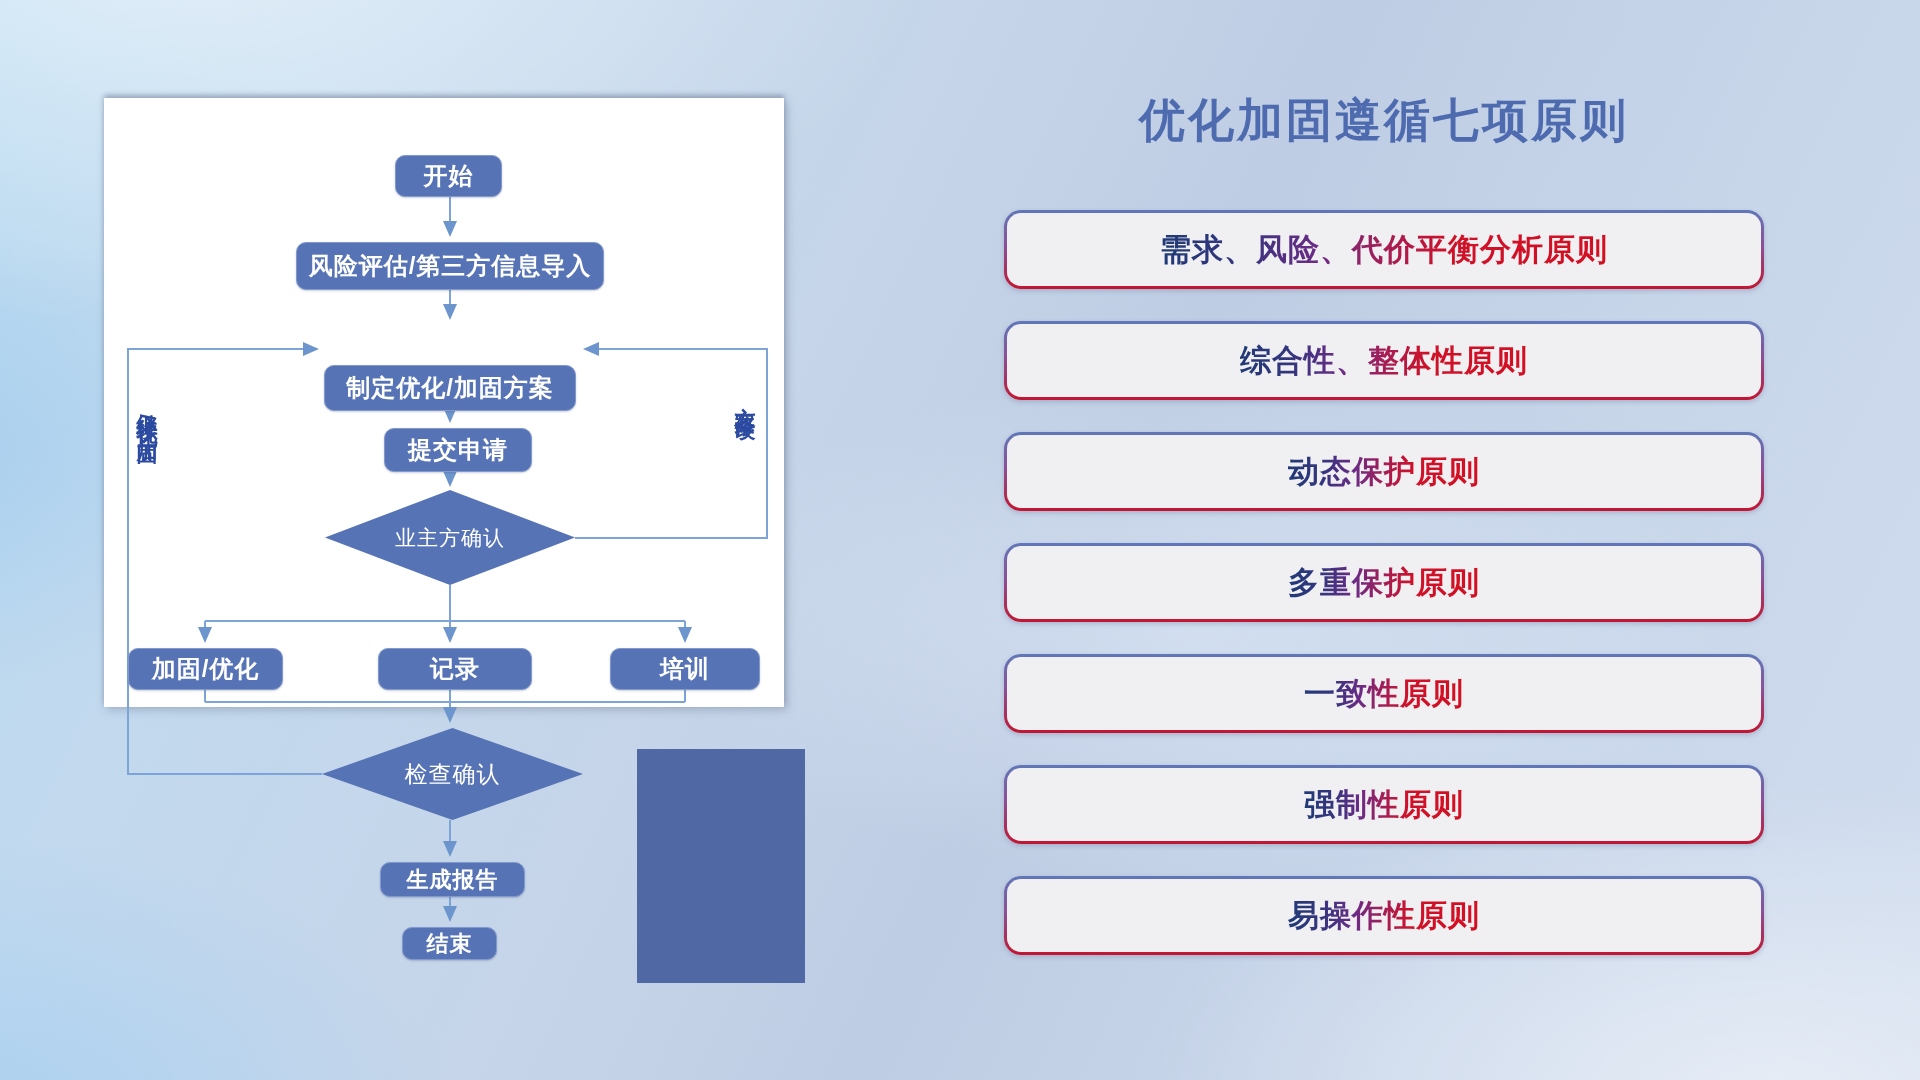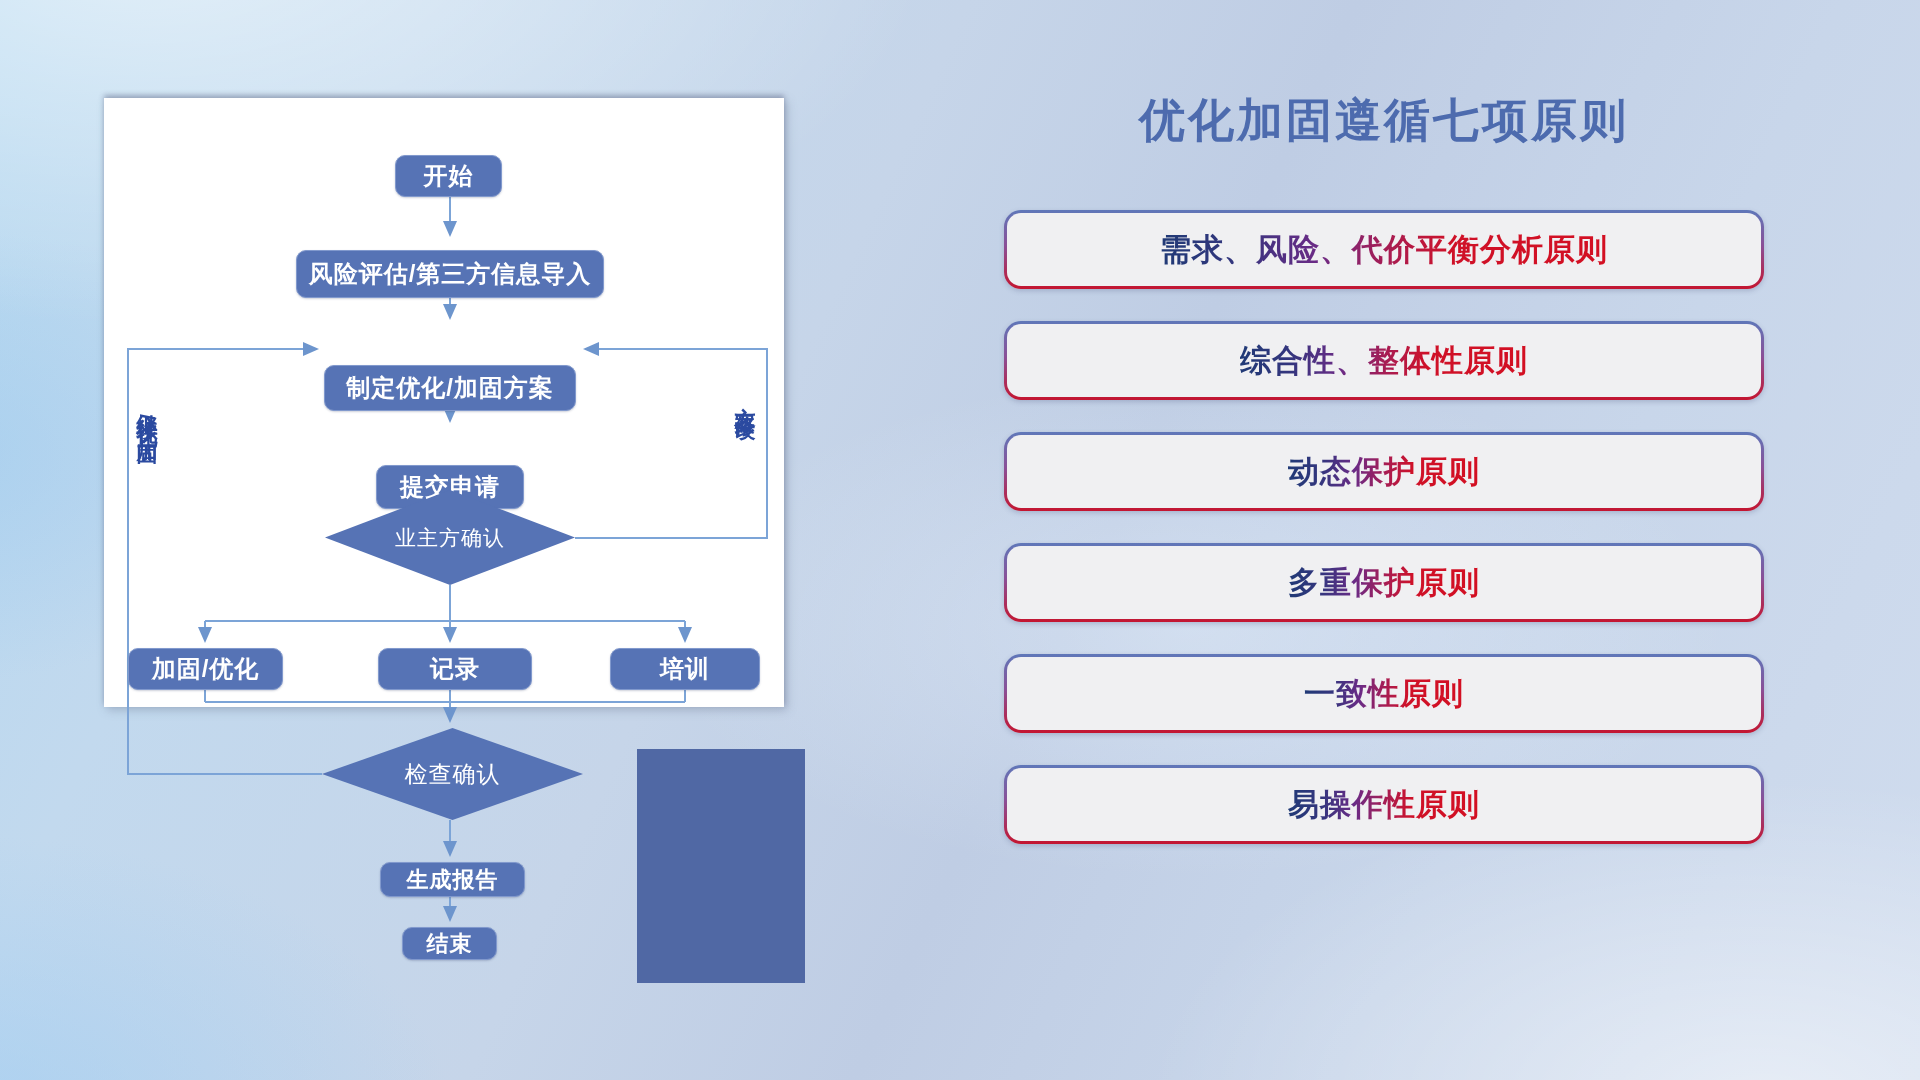--- a/index.html
+++ b/index.html
@@ -37,23 +37,23 @@
     color:#fff; font-weight:normal; font-size:21px; letter-spacing:1px;
     display:flex; align-items:center; justify-content:center;
   }
   .side-label {
     position:absolute; writing-mode:vertical-rl; text-orientation:mixed;
     color:#2b4aa0; font-weight:bold; font-size:21px; letter-spacing:4px; line-height:27px;
   }
 
   
   .n-start   { left:291px; top:57px;  width:107px; height:42px; }
-  .n-assess  { left:192px; top:144px; width:308px; height:48px;margin-top:8px; }
+  .n-assess  { left:192px; top:144px; width:308px; height:48px; }
   .n-plan    { left:220px; top:227px; width:252px; height:46px;margin-top:40px; }
-  .n-submit  { left:272px; top:330px; width:148px; height:44px;margin-top:37px; }
+  .n-submit  { left:280px; top:330px; width:148px; height:44px; }
   .d-owner   { left:221px; top:392px; width:250px; height:95px; }
   .n-harden  { left:24px;  top:550px; width:155px; height:42px; }
   .n-record  { left:274px; top:550px; width:154px; height:42px; }
   .n-train   { left:506px; top:550px; width:150px; height:42px; }
   .d-check   { left:218px; top:630px; width:261px; height:92px; font-size:23px; }
   .n-report  { left:276px; top:764px; width:145px; height:35px; font-size:22px; }
   .n-end     { left:298px; top:829px; width:95px;  height:33px; font-size:22px; }
   .lbl-continue { left:30px;  top:300px; height:220px; }
   .lbl-revision { left:628px; top:292px; height:120px; }
 
@@ -144,17 +144,20 @@
     <div class="principle">
       <span>动态保护原则</span>
     </div>
     <div class="principle">
       <span>多重保护原则</span>
     </div>
     <div class="principle">
       <span>一致性原则</span>
     </div>
     <div class="principle">
+      <span>强制性原则</span>
+    </div>
+    <div class="principle">
       <span>易操作性原则</span>
     </div>
   </div>
 
 </div>
 
 </body></html>

